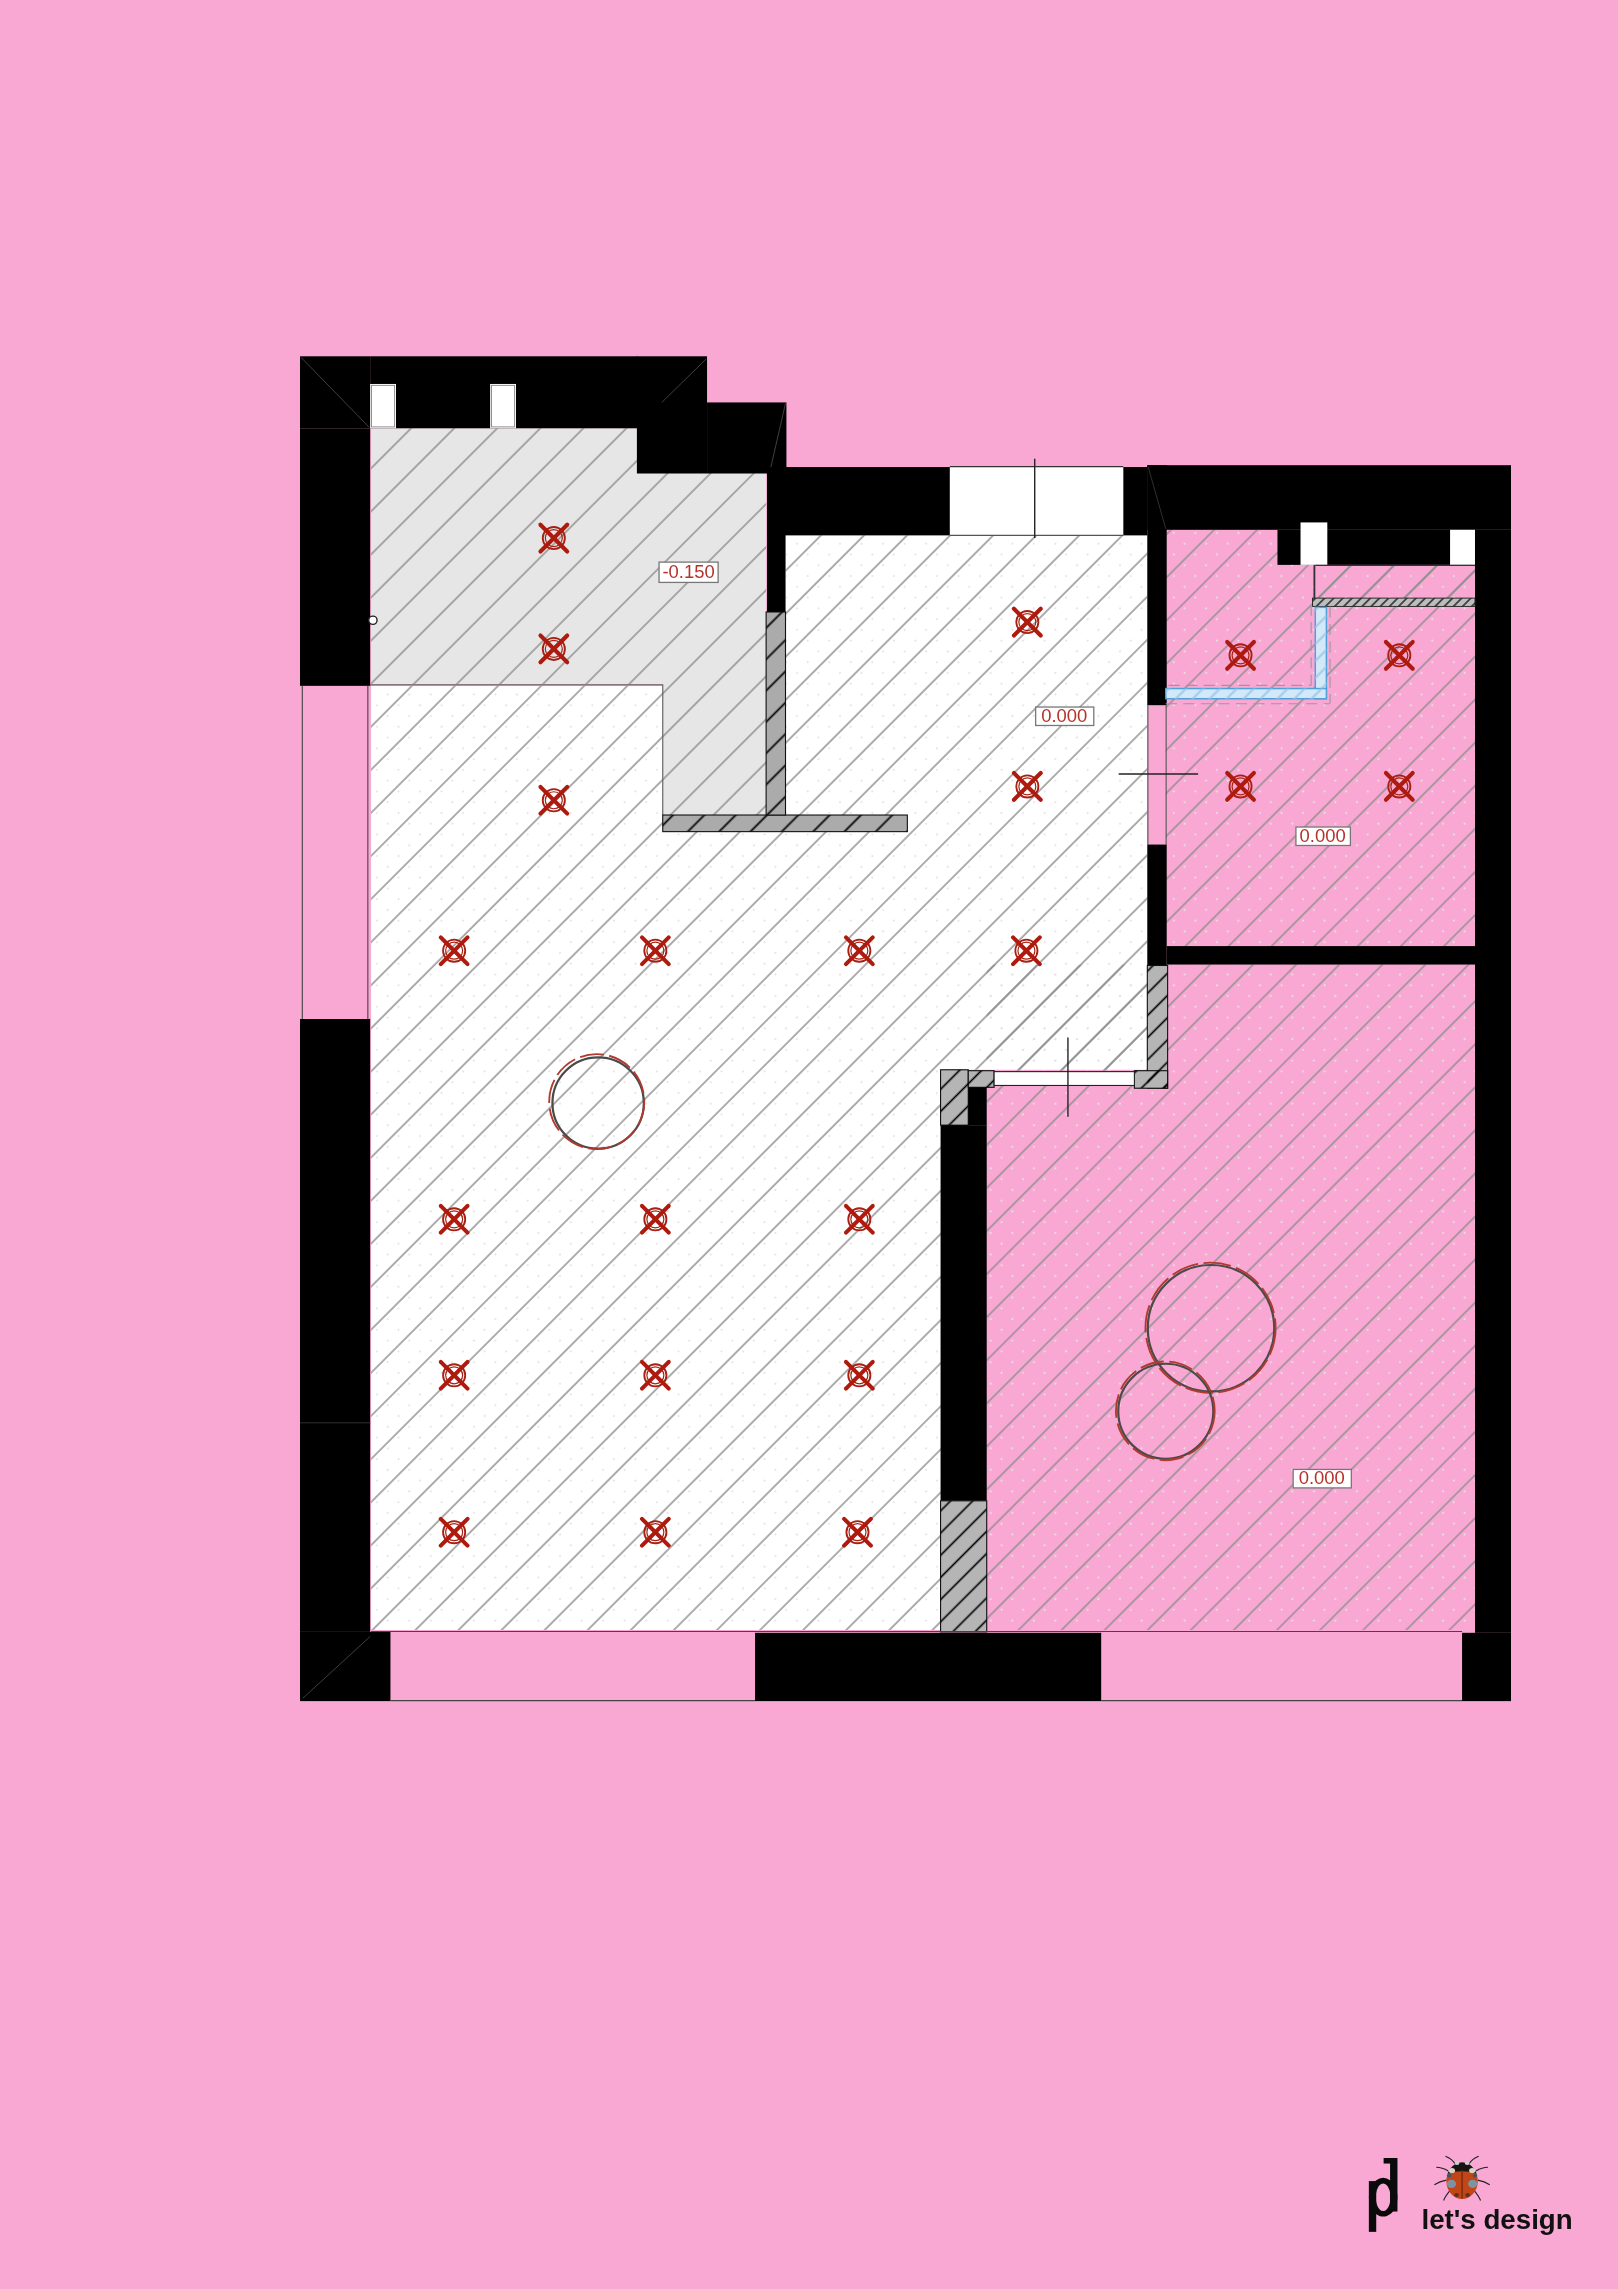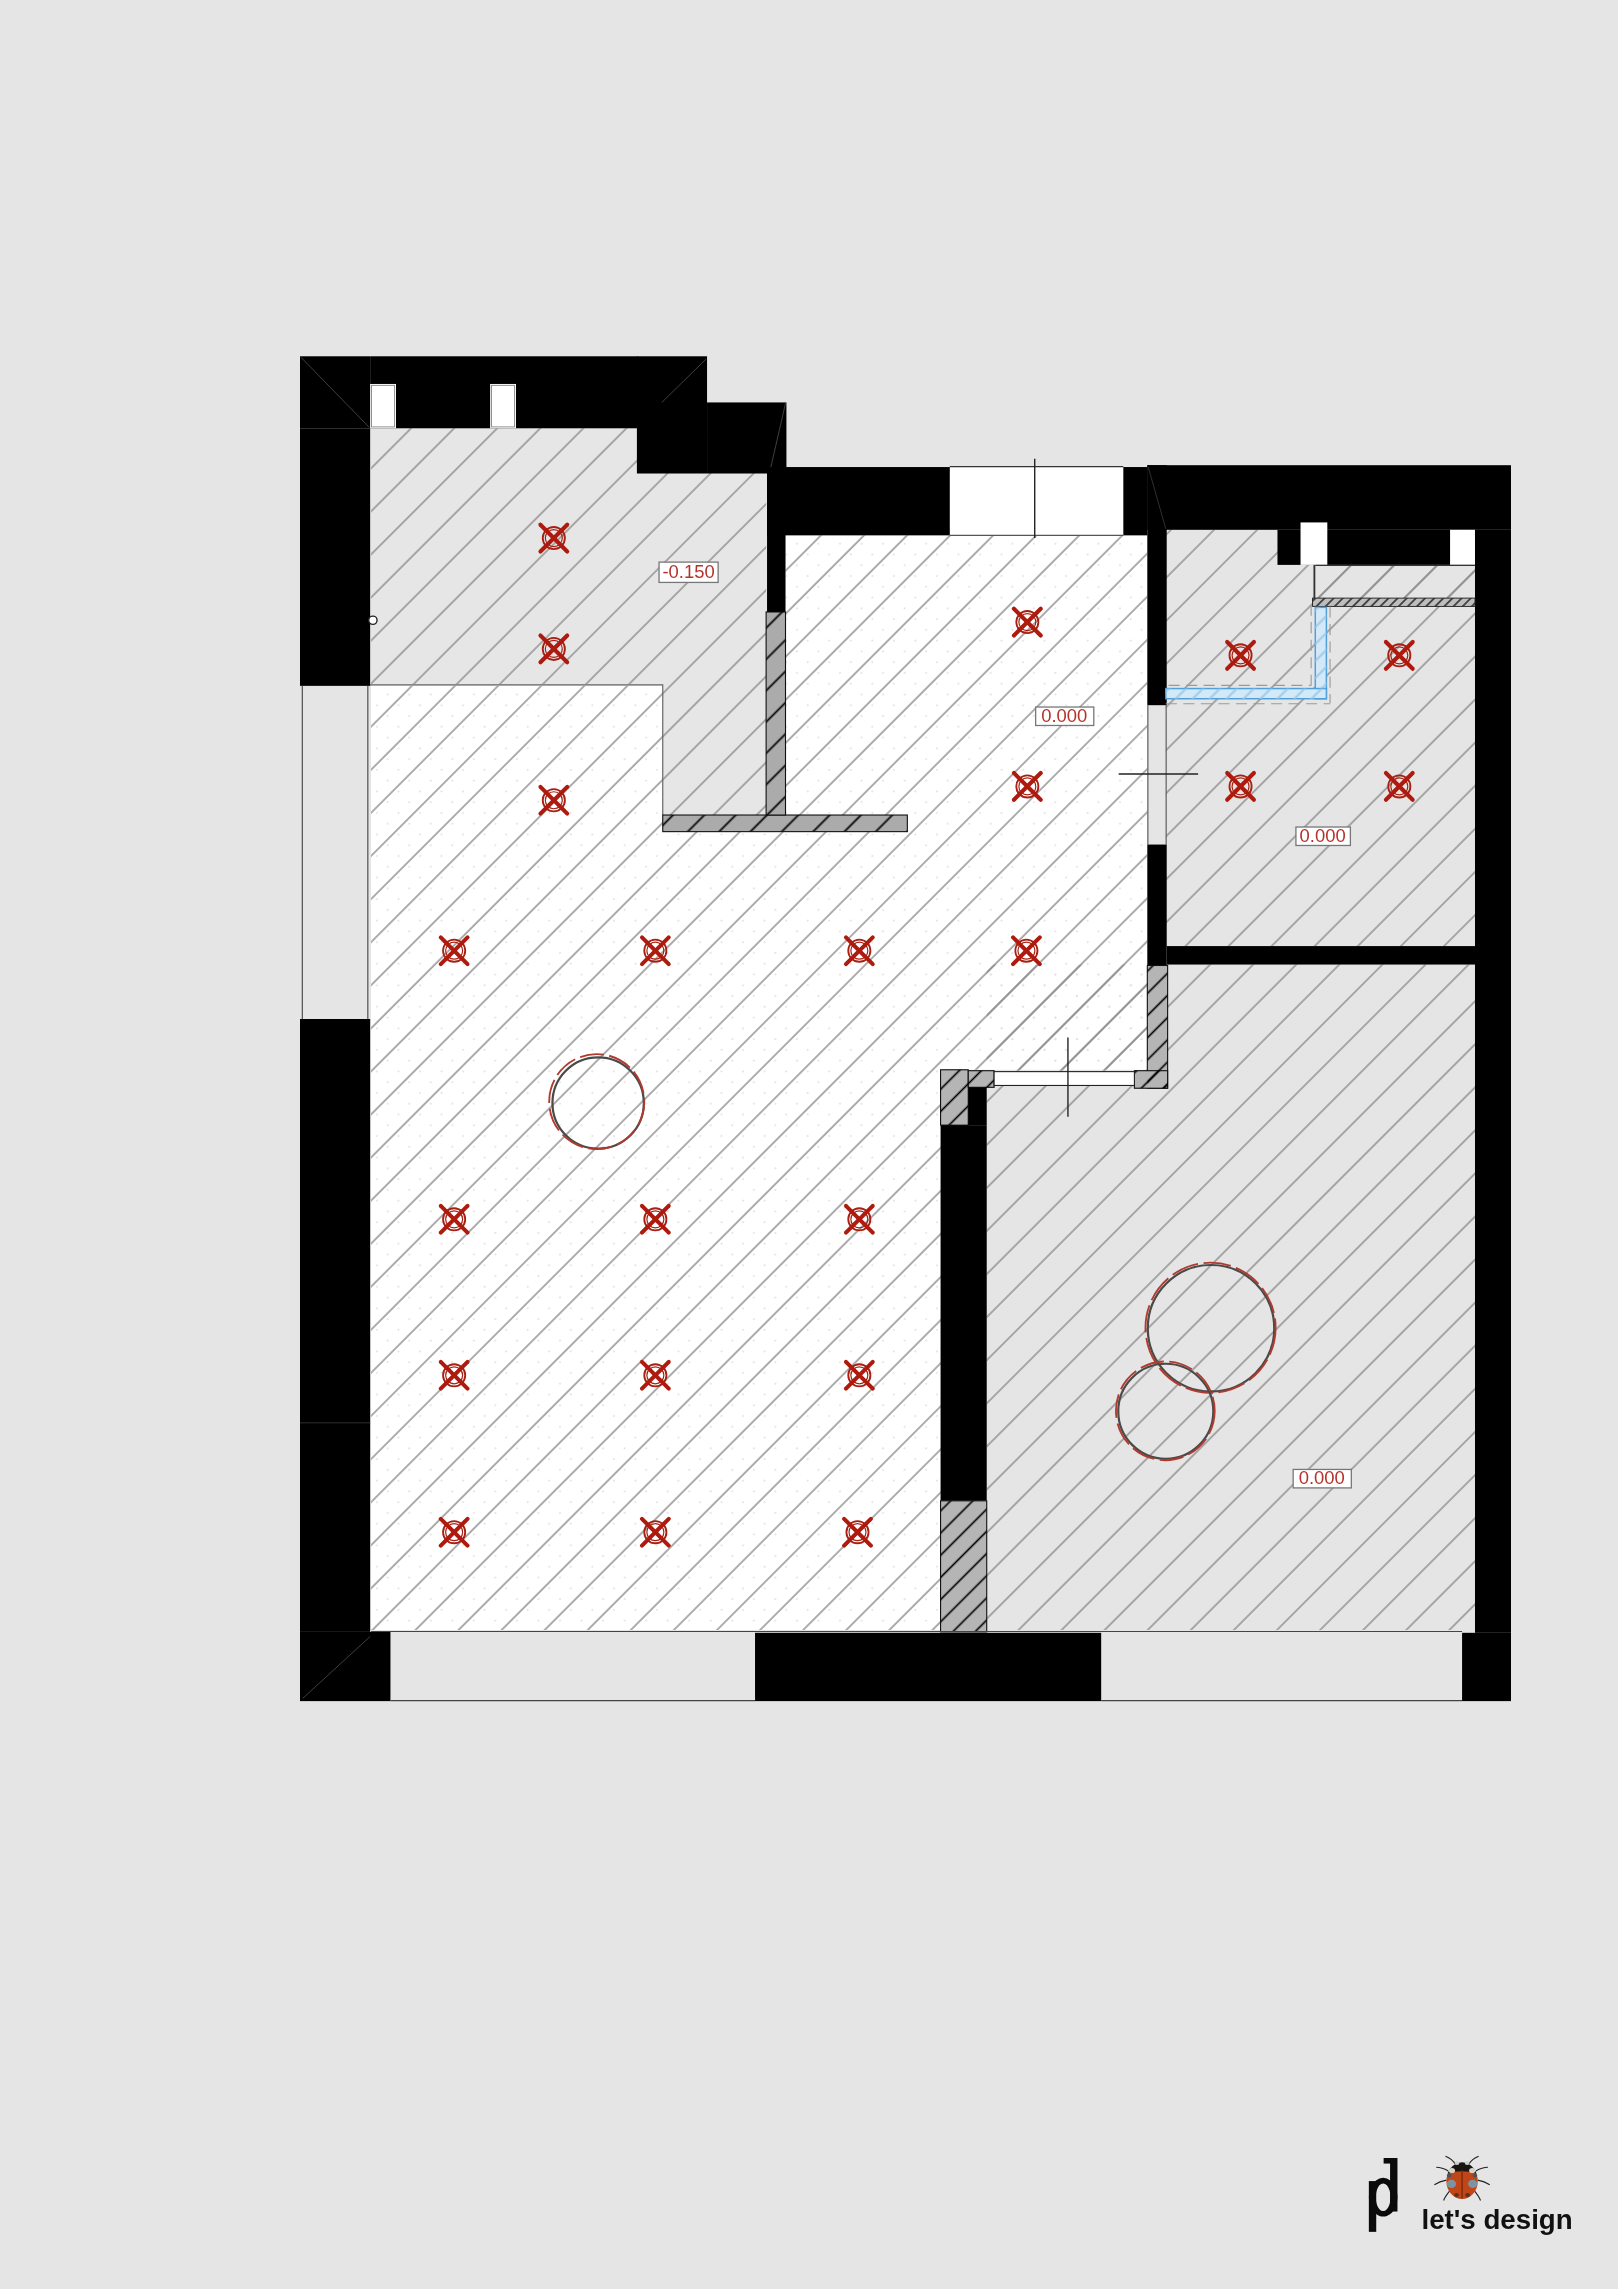--- a/index.html
+++ b/index.html
@@ -1,16 +1,16 @@
 <!DOCTYPE html>
 <html style="font-size:14.8px"><head>
 <meta charset="utf-8">
 <style>
 html,body{margin:0;padding:0;background:#fff;}
-.page{position:relative;width:1619px;height:2290px;background:#e5e5e5;overflow:hidden;
+.page{position:relative;width:1619px;height:2290px;background:#f9a8d4;overflow:hidden;
 font-family:"Liberation Sans", sans-serif;}
 svg{position:absolute;left:0;top:0;}
 </style>
 </head>
 <body>
 <div class="page">
 <svg width="1619" height="2290" viewBox="0 0 1754 2481">
 <defs>
 <pattern id="hw" width="33" height="33" patternUnits="userSpaceOnUse" patternTransform="rotate(45)">
 <rect width="33" height="33" fill="none"></rect>

